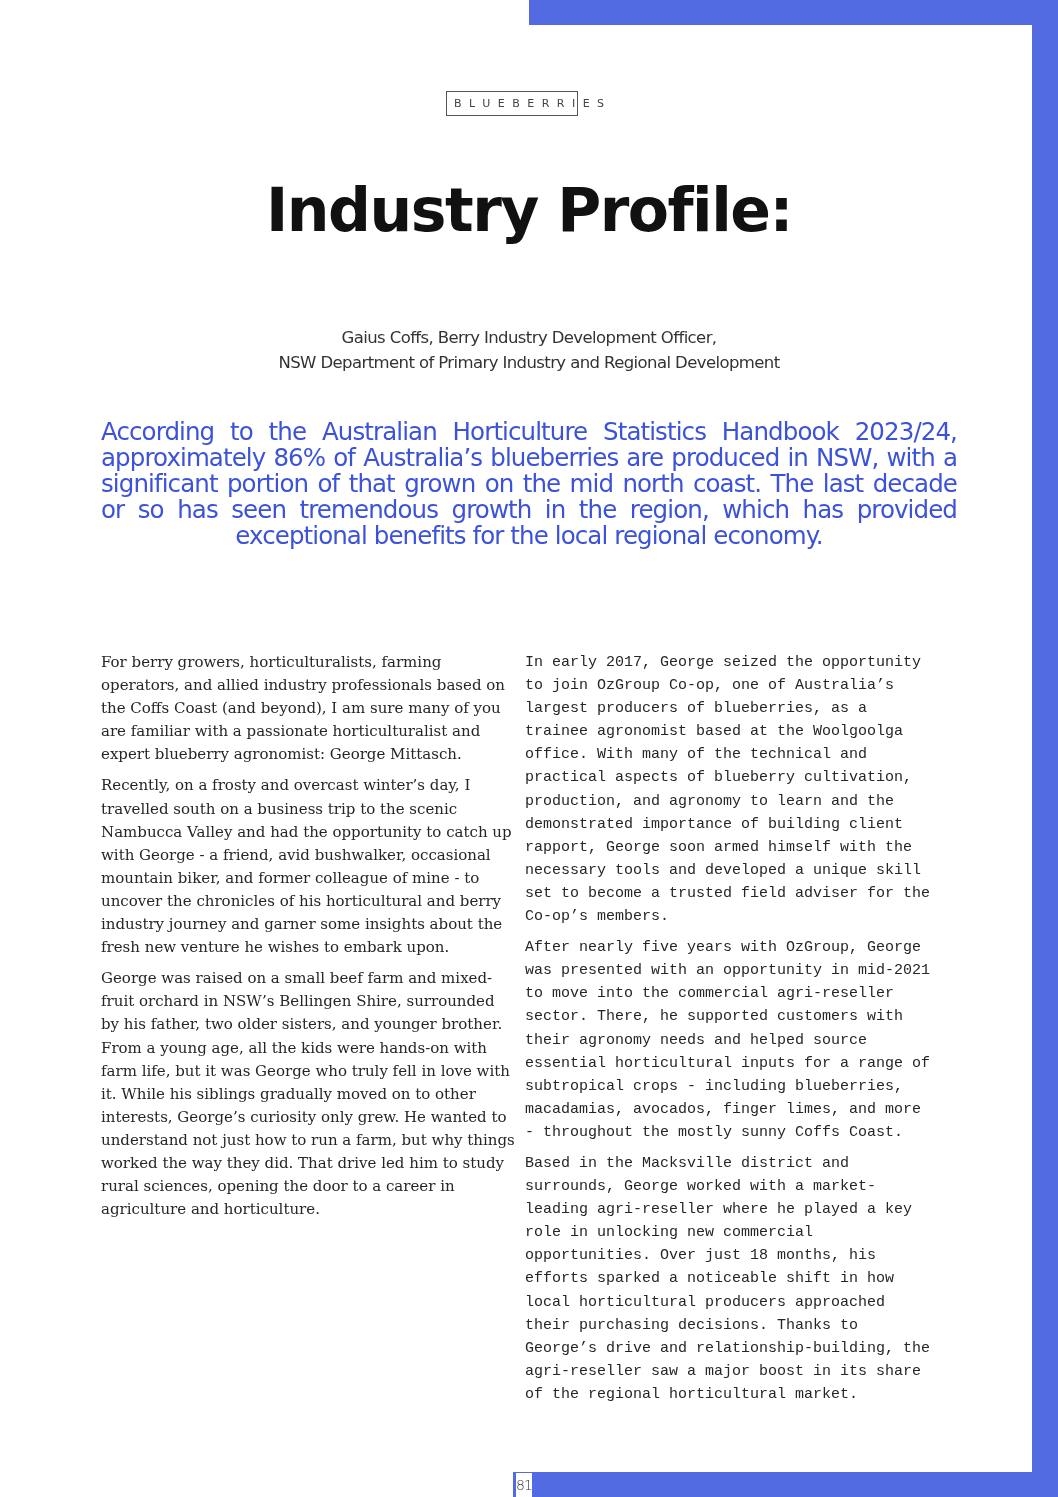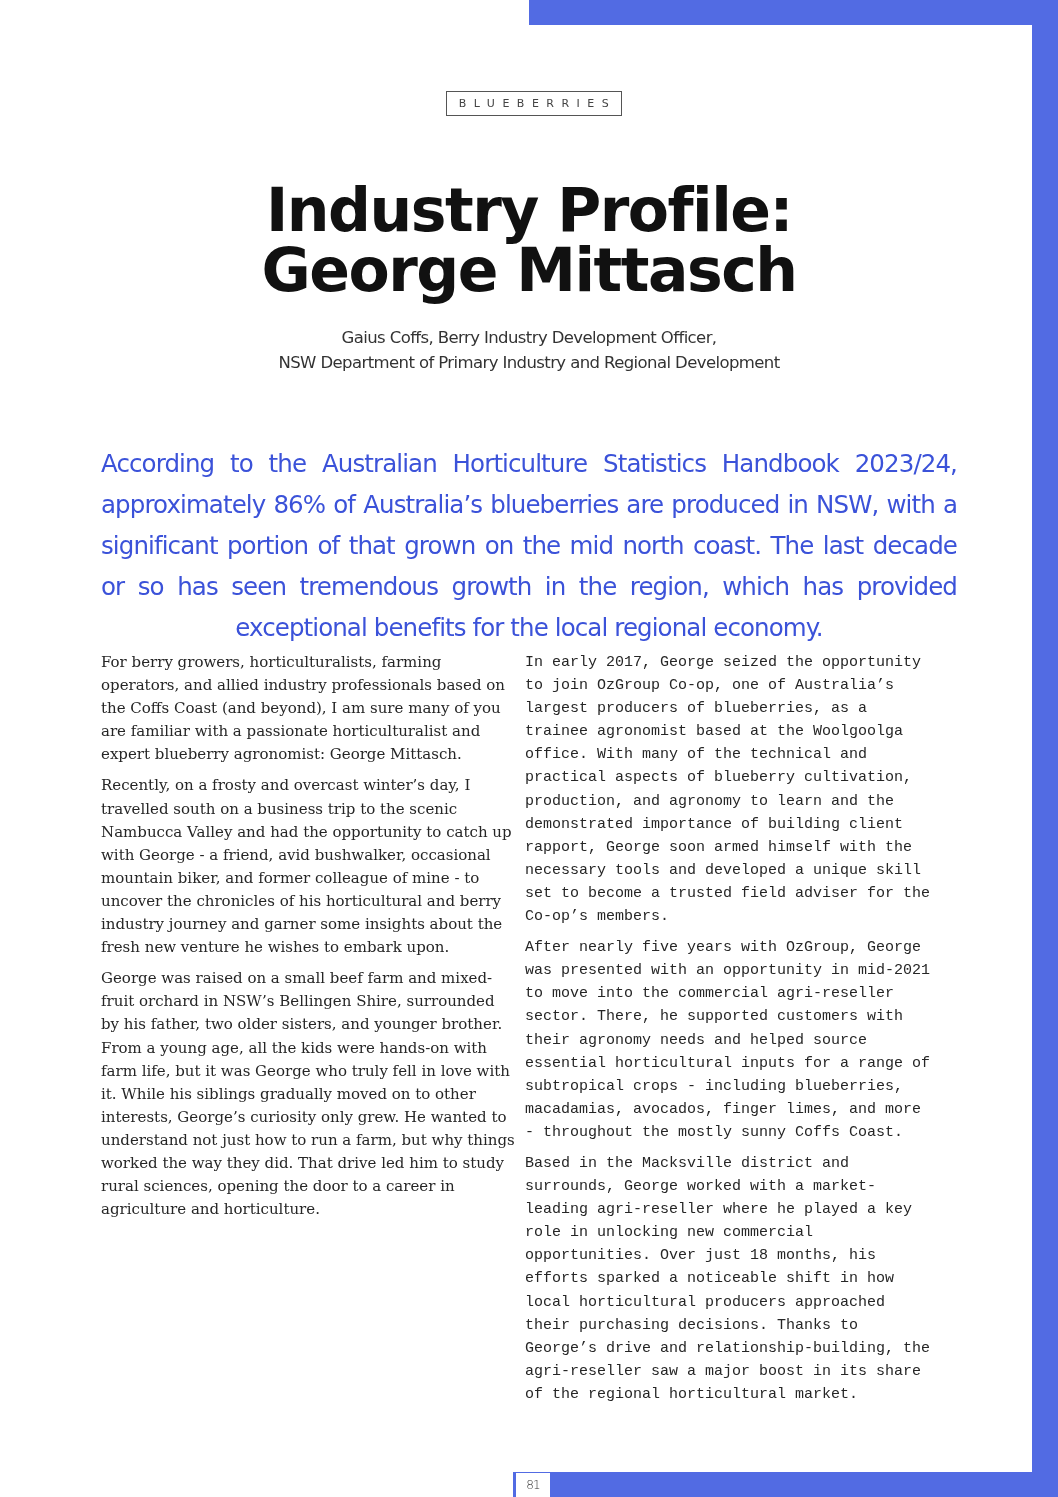--- a/index.html
+++ b/index.html
@@ -1,42 +1,41 @@
 <!DOCTYPE html>
 <html><head>
 <meta charset="utf-8">
 <style>
   html, body { margin: 0; padding: 0; background: #ffffff; }
   body { width: 1058px; height: 1497px; position: relative; overflow: hidden; font-family: "DejaVu Sans", sans-serif; color: #1a1a1a; }
   .bar-top { position: absolute; left: 529px; top: 0; width: 529px; height: 25px; background: #526be3; }
   .bar-right { position: absolute; left: 1032px; top: 0; width: 26px; height: 1497px; background: #526be3; }
   .bar-bottom { position: absolute; left: 513px; top: 1472px; width: 545px; height: 25px; background: #526be3; }
-  .page-num { position: absolute; left: 516px; top: 1473px; width: 34px; height: 24px; background: #ffffff; font-family: "DejaVu Sans", sans-serif; font-size: 12px; color: #333; line-height: 24px; text-align: center; letter-spacing: -1px; font-weight: 300; }
-  .section-label { position: absolute; left: 446px; top: 91px; width: 176px; height: 25px; border: 1px solid #555; box-sizing: border-box; font-family: "DejaVu Sans", sans-serif; font-size: 11px; letter-spacing: 7.5px; color: #444; text-align: center; line-height: 24px; padding-left: 7px; }
+  .page-num { position: absolute; left: 516px; top: 1473px; width: 16px; height: 24px; background: #ffffff; font-family: "DejaVu Sans", sans-serif; font-size: 14px; color: #333; line-height: 24px; text-align: center; letter-spacing: -1px; font-weight: 300; }
+  .section-label { position: absolute; left: 446px; top: 91px; width: 132px; height: 25px; border: 1px solid #555; box-sizing: border-box; font-family: "DejaVu Sans", sans-serif; font-size: 11px; letter-spacing: 7.5px; color: #444; text-align: center; line-height: 24px; padding-left: 7px; }
   .title { position: absolute; left: 0; top: 180px; width: 1058px; text-align: center; font-family: "DejaVu Sans", sans-serif; font-weight: bold; font-size: 60px; line-height: 60px; color: #111; letter-spacing: -1.5px; }
   .byline { position: absolute; left: 0; top: 325px; width: 1058px; text-align: center; font-family: "DejaVu Sans", sans-serif; font-size: 16.5px; line-height: 25px; color: #333; font-weight: normal; letter-spacing: -0.6px; }
-  .intro { position: absolute; left: 101px; top: 419px; width: 856px; font-family: "DejaVu Sans", sans-serif; font-size: 24.5px; line-height: 41px; color: #3b52d9; text-align: justify; text-align-last: center; letter-spacing: -0.9px; font-weight: normal; margin-top: 24px; }
+  .intro { position: absolute; left: 101px; top: 419px; width: 856px; font-family: "DejaVu Sans", sans-serif; font-size: 24.5px; line-height: 26px; color: #3b52d9; text-align: justify; text-align-last: center; letter-spacing: -0.9px; font-weight: normal; }
   .col { position: absolute; top: 651px; width: 414px; font-family: "DejaVu Serif", serif; font-size: 15px; line-height: 23.1px; color: #262626; }
   .col p { margin: 0 0 8px 0; }
   .col-left { left: 101px; }
   .col-right { left: 525px; font-family: Liberation Mono, monospace; }
 </style>
 </head>
 <body>
 
 <div class="bar-top"></div>
 <div class="bar-right"></div>
 <div class="bar-bottom"></div>
 <div class="page-num">81</div>
 
 <div class="section-label">BLUEBERRIES</div>
 
 <h1 class="title" style="margin:0;">
   <span>Industry Profile:</span><br>
-  <span>George Mittasch</span>
 </h1>
 
 <div class="byline">
   <span>Gaius Coffs, Berry Industry Development Officer,</span><br>
   <span>NSW Department of Primary Industry and Regional Development</span>
 </div>
 
 <div class="intro">According to the Australian Horticulture Statistics Handbook 2023/24, approximately 86% of Australia’s blueberries are produced in NSW, with a significant portion of that grown on the mid north coast. The last decade or so has seen tremendous growth in the region, which has provided exceptional benefits for the local regional economy.</div>
 
 <div class="col col-left">

